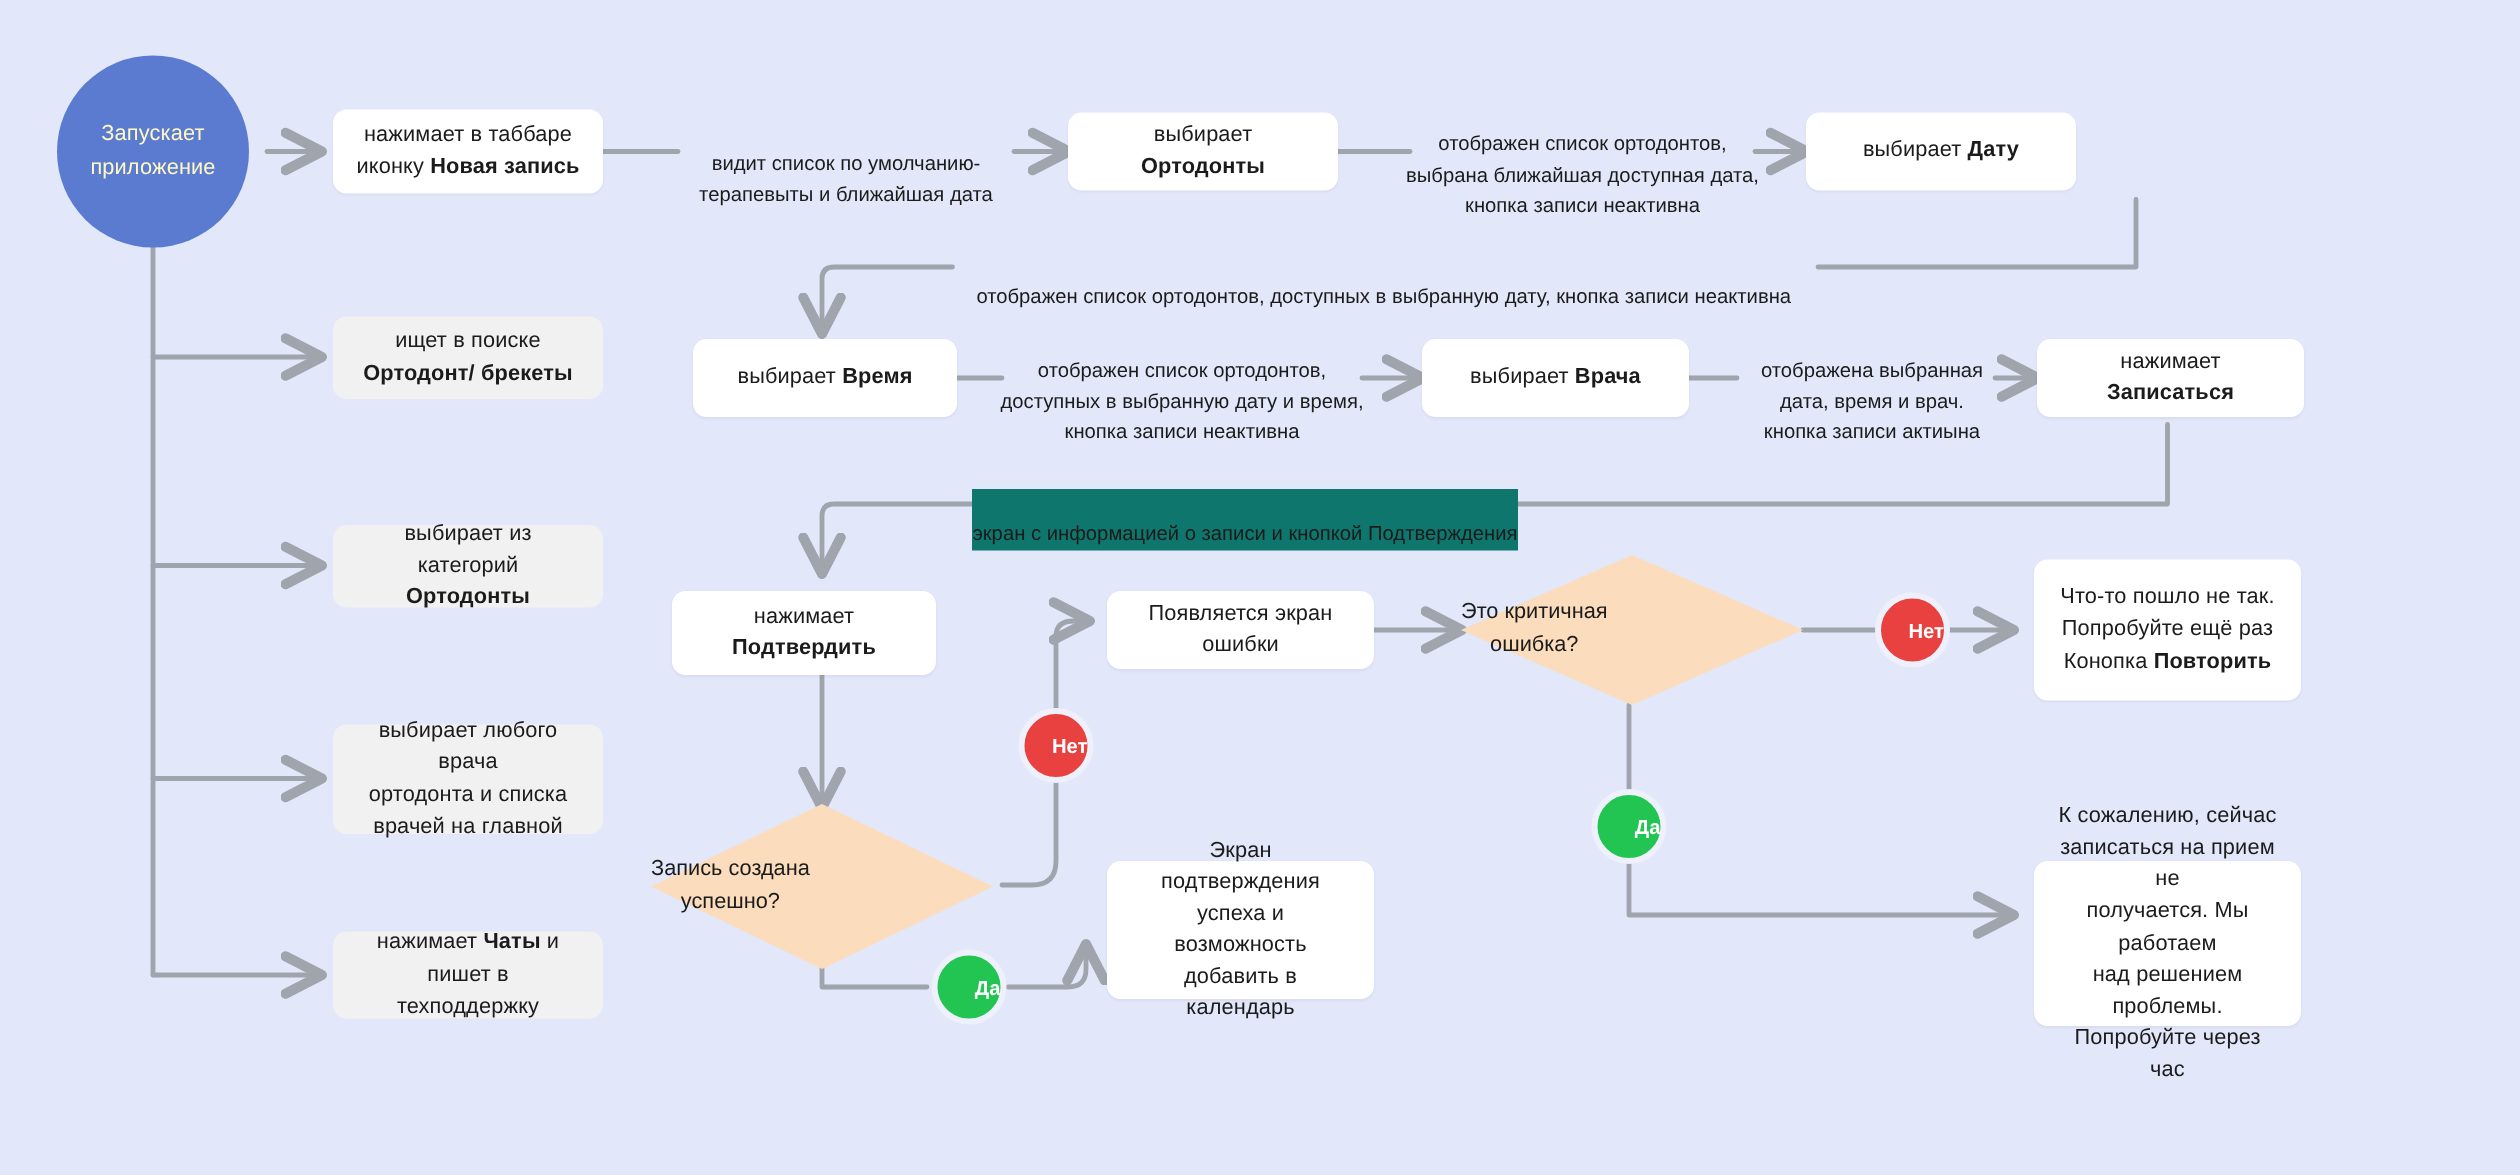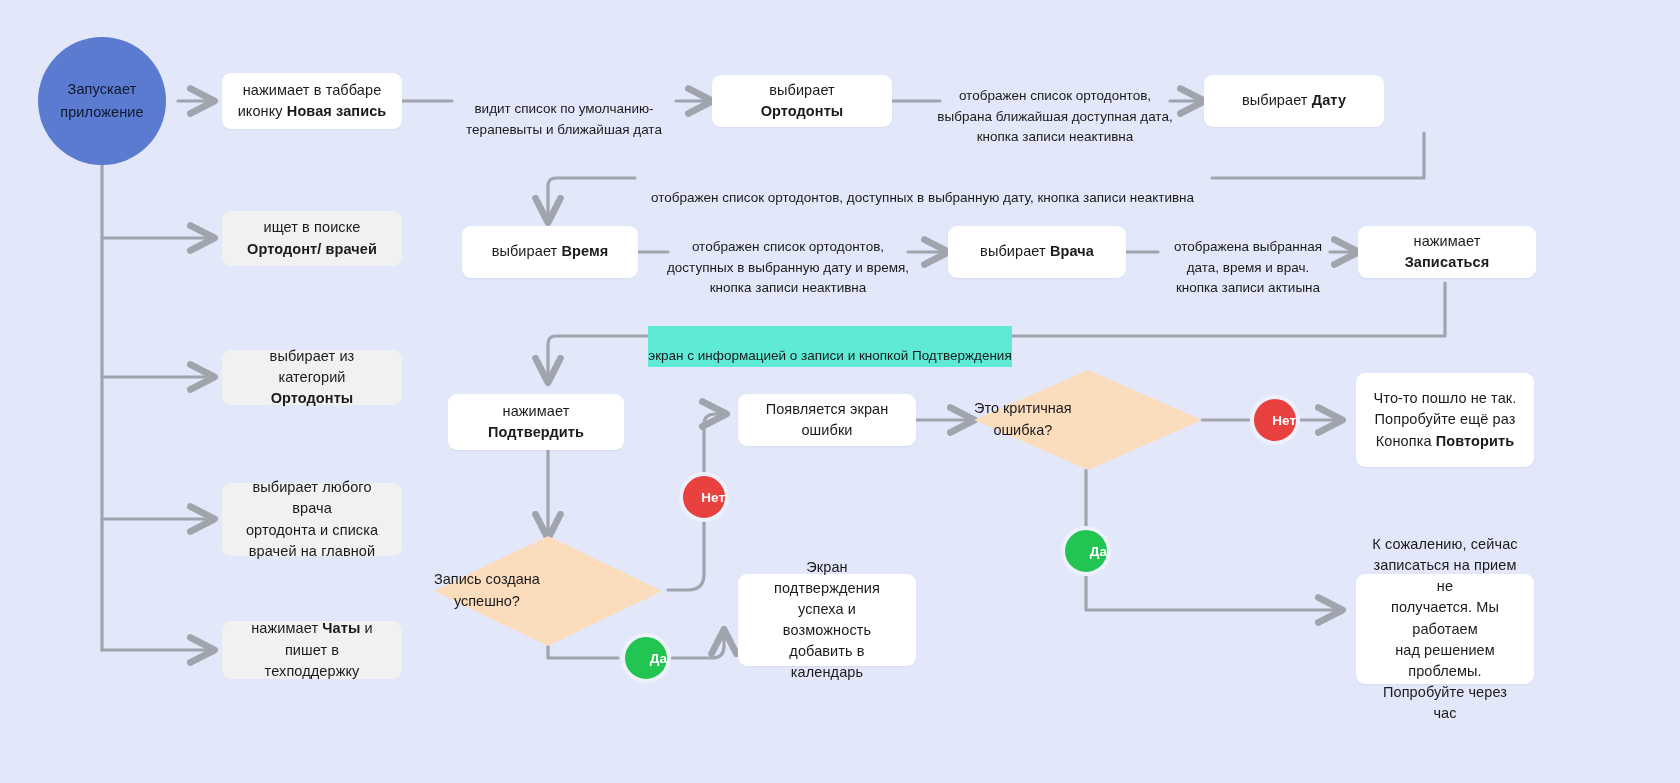--- a/index.html
+++ b/index.html
@@ -31,21 +31,21 @@
   }
   .card-grey{
     background:#f1f1f1;
     border-radius:9px;
     font-size:14.5px;
     padding:8px 14px;
   }
   .start{
     background:#5b7bd1;
     border-radius:50%;
-    color:#0f172a;
+    color:#fef9c3;
     font-size:14.5px;
     line-height:1.6;
   }
   .diamond-wrap{position:absolute;}
   .diamond-shape{position:absolute;inset:0;}
   .diamond-label{
     position:absolute;inset:0;
     display:flex;align-items:center;justify-content:flex-start;
     text-align:center;font-size:14.5px;color:#1b1b1b;line-height:1.5;
   }
@@ -138,21 +138,21 @@
   <div class="node card" style="left:222px;top:73px;width:180px;height:56px;">
     <span>
       <span>нажимает в таббаре</span><br>
       <span>иконку </span><b>Новая запись</b>
     </span>
   </div>
 
   <div class="node card-grey" style="left:222px;top:211px;width:180px;height:55px;">
     <span>
       <span>ищет в поиске</span><br>
-      <b>Ортодонт/ врачей</b>
+      <b>Ортодонт/ брекеты</b>
     </span>
   </div>
 
   <div class="node card-grey" style="left:222px;top:350px;width:180px;height:55px;">
     <span>
       <span>выбирает из категорий</span><br>
       <b>Ортодонты</b>
     </span>
   </div>
 
@@ -221,21 +221,21 @@
 дата, время и врач.
 кнопка записи актиына</span>
   </div>
 
   <div class="node card" style="left:1358px;top:226px;width:178px;height:52px;">
     <span>
       <span>нажимает </span><b>Записаться</b>
     </span>
   </div>
 
-  <div class="edge-label" style="left:648px;top:326px;width:364px;background:#5eead4;">
+  <div class="edge-label" style="left:648px;top:326px;width:364px;background:#0f766e;">
     <span>экран с информацией о записи и кнопкой Подтверждения</span>
   </div>
 
   <div class="node card" style="left:448px;top:394px;width:176px;height:56px;">
     <span>
       <span>нажимает </span><b>Подтвердить</b>
     </span>
   </div>
 
   <div class="node card" style="left:738px;top:394px;width:178px;height:52px;">

